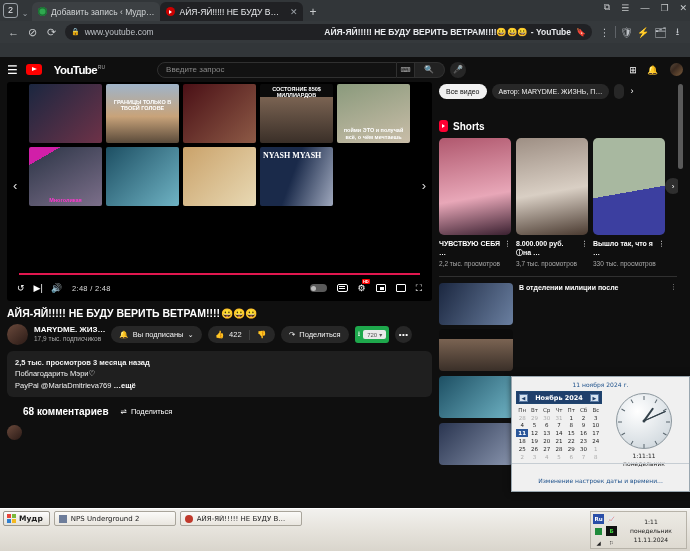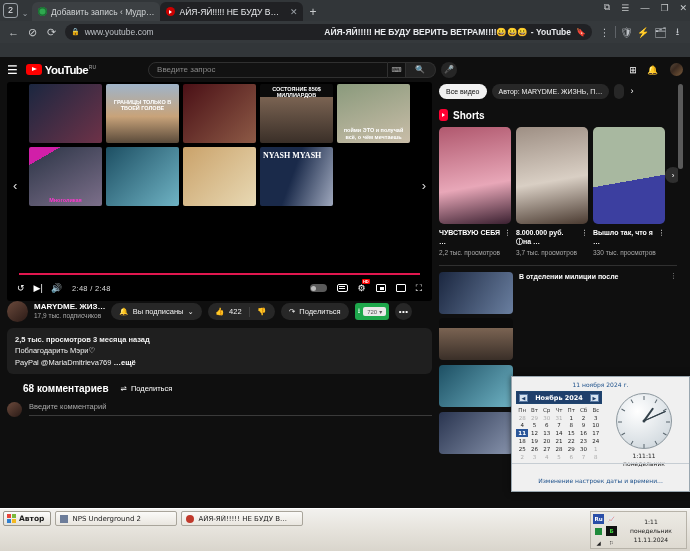--- a/index.html
+++ b/index.html
@@ -49,21 +49,21 @@
   .vdiv { width:1px; height:12px; background:#5f6368; margin:0 2px; }
 
   .bookmarks { height:14px; background:#323639; display:flex; align-items:center; gap:9px; padding:0 5px; font-size:7.5px; color:#cfd2d4; }
   .bm { display:flex; align-items:center; gap:3px; white-space:nowrap; overflow:hidden; }
   .bm .bfav { width:7px; height:7px; border-radius:50%; flex:0 0 auto;}
 
   
   .ytpage { position:absolute; left:0; top:57px; width:690px; height:451px; background:#0f0f0f; overflow:hidden;}
   .ytmast { height:25px; display:flex; align-items:center; padding:0 7px; gap:8px; }
   .burger { color:#fff; font-size:12px; line-height:1; }
-  .ytlogo { display:flex; align-items:center; gap:3px; position:relative;text-align:right;}
+  .ytlogo { display:flex; align-items:center; gap:12px; position:relative;text-align:right;}
   .ytlogo .play { width:16px; height:11px; background:#ff0000; border-radius:3px; position:relative; }
   .ytlogo .play::after { content:""; position:absolute; left:6px; top:3px; border-left:5px solid #fff; border-top:2.6px solid transparent; border-bottom:2.6px solid transparent;}
   .ytlogo .word { color:#fff; font-size:11.5px; font-weight:bold; letter-spacing:-0.6px; }
   .ytlogo .cc { color:#aaa; font-size:5px; position:absolute; right:-8px; top:0px;}
   .searchwrap { display:flex; align-items:center; margin-left:52px; }
   .searchbox { width:240px; height:16px; border:1px solid #303030; border-radius:8px 0 0 8px; background:#121212;
      display:flex; align-items:center; padding:0 8px; }
   .searchbox span { color:#888; font-size:8px; }
   .kbd { width:18px; height:16px; border:1px solid #303030; border-left:none; background:#121212; display:flex; align-items:center; justify-content:center; color:#aaa; font-size:7px;}
   .searchbtn { width:30px; height:16px; background:#222; border:1px solid #303030; border-left:none; border-radius:0 8px 8px 0; display:flex; align-items:center; justify-content:center; color:#ddd; font-size:8px;}
@@ -127,21 +127,21 @@
 
   
   .rightcol { width:238px; position:relative; }
   .chips { display:flex; align-items:center; gap:5px; height:18px; }
   .chip { height:15px; border-radius:8px; background:#272727; color:#f1f1f1; font-size:7px; display:flex; align-items:center; padding:0 7px; white-space:nowrap; overflow:hidden;}
   .chip.sel { background:#f1f1f1; color:#0f0f0f;}
   .chip.clip { max-width:120px; }
   .chip.cut { width:10px; padding:0 3px; overflow:hidden;}
   .chipnext { color:#fff; font-size:9px; margin-left:1px;}
 
-  .shortshdr { display:flex; align-items:center; gap:5px; margin-top:9px;}
+  .shortshdr { display:flex; align-items:center; gap:5px; margin-top:20px;}
   .shortslogo { width:9px; height:12px; background:#ff0033; border-radius:3px; position:relative;}
   .shortslogo::after{content:"";position:absolute;left:3px;top:3.5px;border-left:3.5px solid #fff;border-top:2.2px solid transparent;border-bottom:2.2px solid transparent;}
   .shortstitle { color:#fff; font-size:10px; font-weight:bold;}
 
   .shortsrow { display:flex; gap:5px; margin-top:6px; position:relative;}
   .short { width:72px; }
   .shortthumb { width:72px; height:97px; border-radius:5px; overflow:hidden; position:relative;}
   .shorttitle { color:#fff; font-size:7px; font-weight:bold; line-height:1.35; margin-top:4px; display:flex; justify-content:space-between; gap:2px;}
   .shorttitle .tx { flex:1;}
   .shorttitle .kebab { color:#aaa; font-size:7px;}
@@ -321,20 +321,24 @@
               <span class="toggle"></span>
               <span class="ccicon"></span>
               <span class="gear">⚙<span class="hd">HD</span></span>
               <span class="boxicon pip"></span>
               <span class="boxicon"></span>
               <span style="font-size:9px">⛶</span>
             </span>
           </div>
         </div>
 
+        <div class="vidtitle">
+          <span>АЙЯ-ЯЙ!!!!! НЕ БУДУ ВЕРИТЬ ВЕТРАМ!!!!</span>
+          <span class="emoji">😀😀😀</span>
+        </div>
 
         <div class="ownerrow">
           <div class="ownav"></div>
           <div class="owninfo">
             <div class="ownname">MARYDME. ЖИЗ…</div>
             <div class="ownsubs">17,9 тыс. подписчиков</div>
           </div>
           <div class="pill">
             <span>🔔</span>
             <span>Вы подписаны</span>
@@ -376,21 +380,20 @@
         <div class="commhdr">
           <div class="commcount">68 комментариев</div>
           <div class="sortbtn">
             <span>⇌</span>
             <span>Поделиться</span>
           </div>
         </div>
 
         <div class="commbox">
           <div class="commav"></div>
-          <div class="comminput">Введите комментарий</div>
         </div>
       </div>
 
       <div class="rightcol">
 
         <div class="chips">
           <div class="chip sel">Все видео</div>
           <div class="chip clip">Автор: MARYDME. ЖИЗНЬ, П…</div>
           <div class="chip cut"></div>
           <div class="chipnext">›</div>
@@ -540,21 +543,21 @@
 </div>
 
 <div class="taskbar">
   <div class="startbtn">
     <span class="winlogo">
       <i style="background:#e8453c"></i>
         <i style="background:#7bb93c"></i>
         <i style="background:#2f7fd0"></i>
         <i style="background:#f3b81f"></i>
     </span>
-    <span>Автор</span>
+    <span>Мудр</span>
   </div>
   <div class="taskitem">
     <span class="ic" style="background:#6d7d9a"></span>
     <span class="lbl">NPS Underground 2</span>
   </div>
   <div class="taskitem">
     <span class="ic" style="background:#c0392b;border-radius:50%"></span>
     <span class="lbl">АЙЯ-ЯЙ!!!!! НЕ БУДУ В…</span>
   </div>
 

